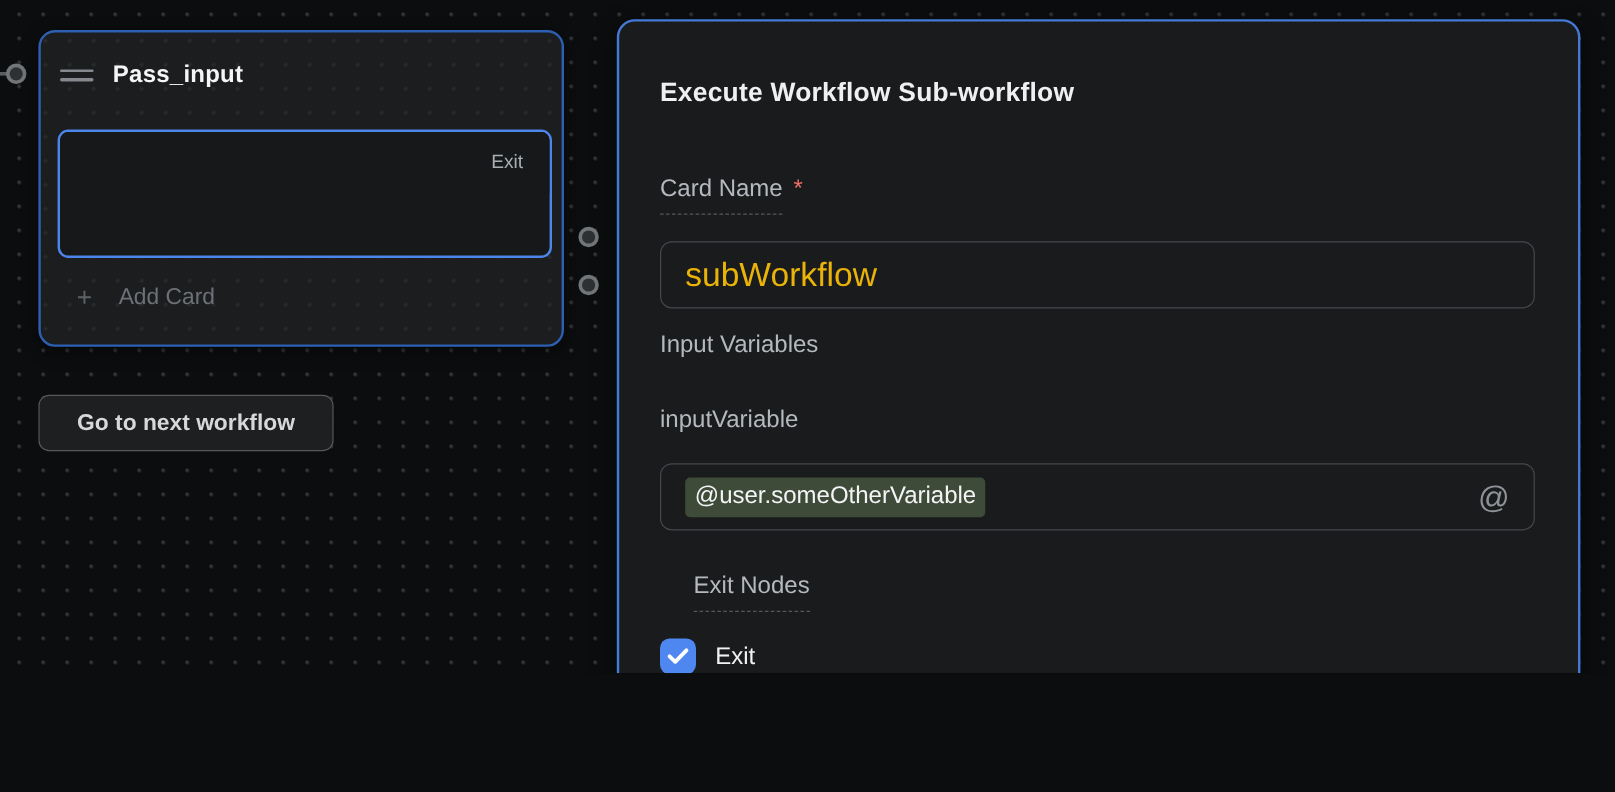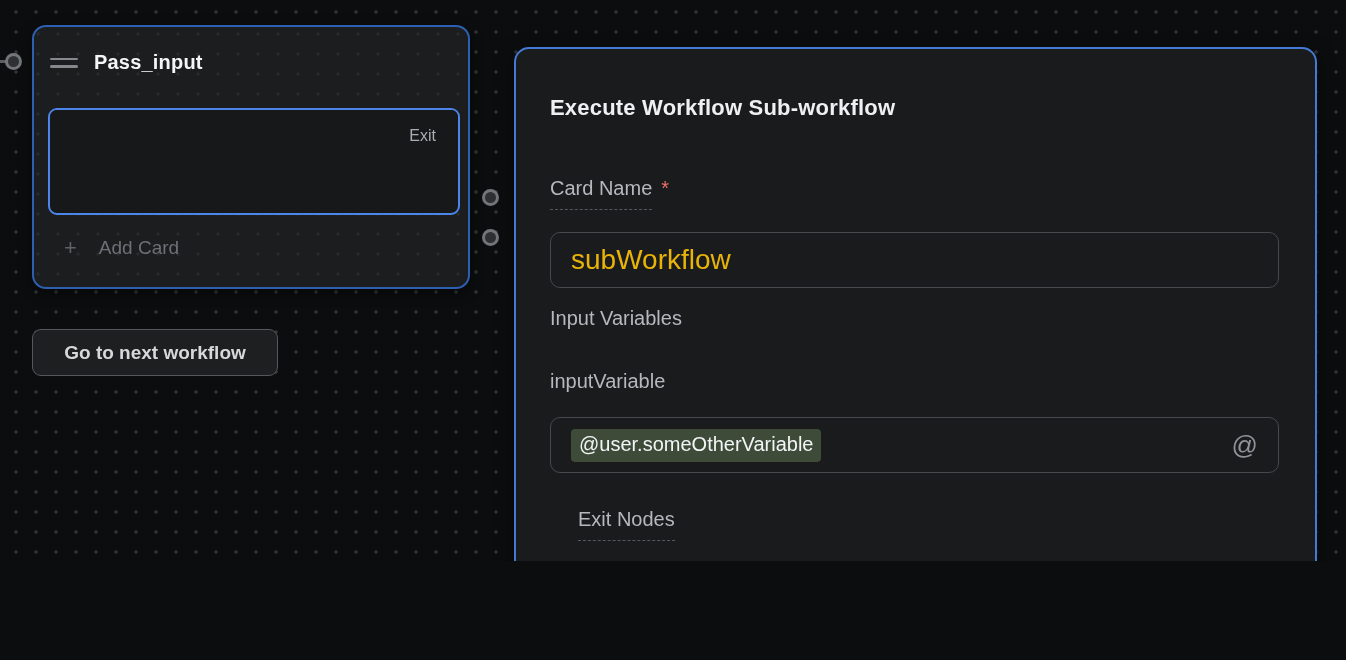--- a/index.html
+++ b/index.html
@@ -73,21 +73,21 @@
   
   .next-btn {
     position: absolute; left: 32px; top: 329px; width: 246px; height: 47px;
     background: #1d1f21; border: 1.5px solid #54575b; border-radius: 9px;
     display: flex; align-items: center; justify-content: center;
     color: #d6d8da; font-size: 19px; font-weight: bold; cursor: pointer;
   }
 
   
   .panel {
-    position: absolute; left: 514px; top: 47px; width: 803px; height: 602px;
+    position: absolute; left: 514px; top: 16px; width: 803px; height: 602px;
     background: #191b1d; border: 2.5px solid #447ad6; border-radius: 15px;
     box-shadow: 0 6px 18px rgba(0,0,0,.5);
   }
   .panel-title {
     position: absolute; left: 34px; top: 46px;
     color: #eef0f2; font-size: 22px; font-weight: bold; letter-spacing: .2px;
   }
   .field-label {
     position: absolute; left: 34px;
     color: #b5b9be; font-size: 20px;

